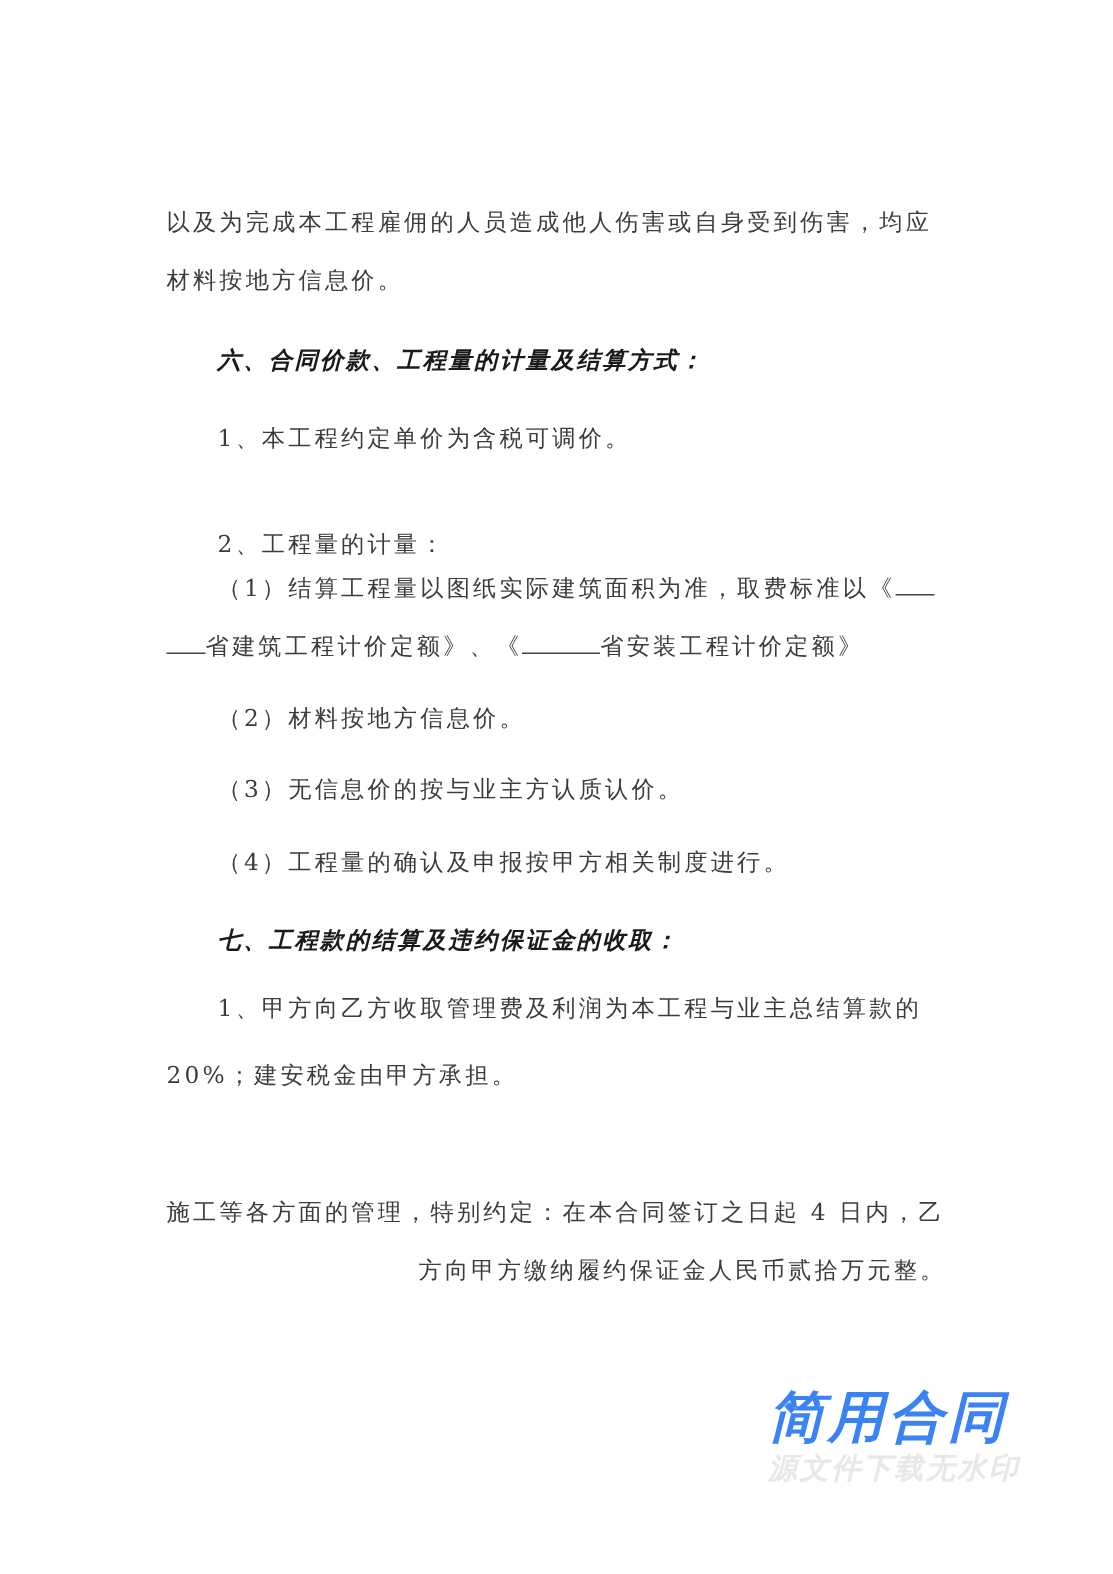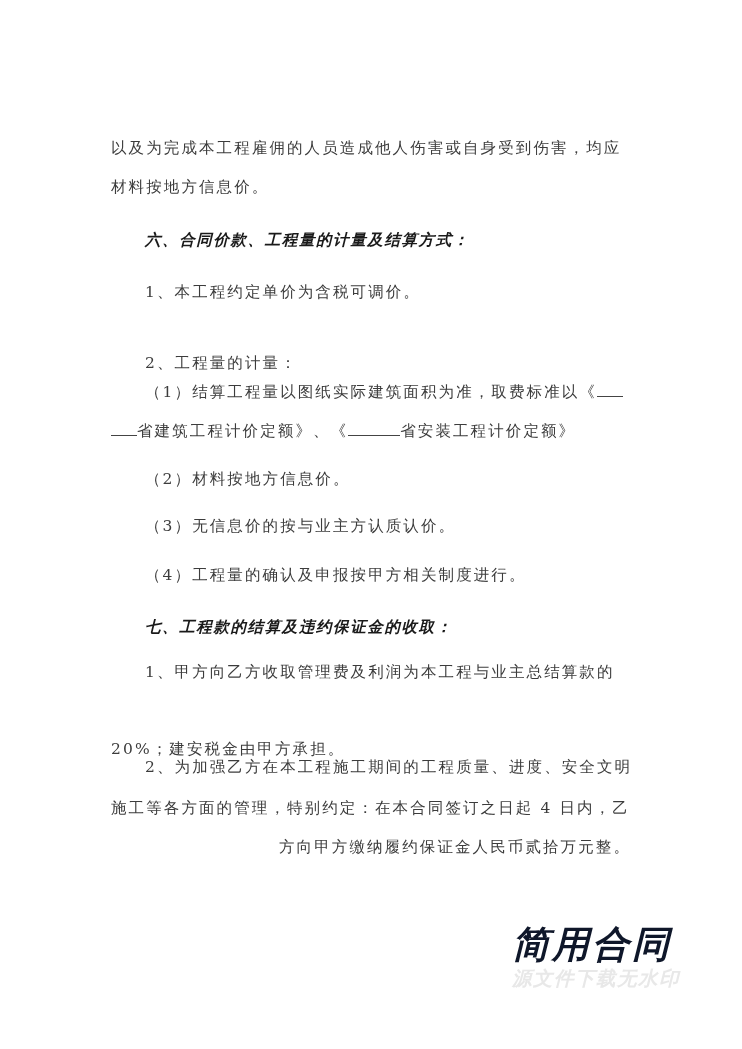--- a/index.html
+++ b/index.html
@@ -42,21 +42,21 @@
       display: inline-block;
       border-bottom: 1px solid #444;
       height: 14px;
       vertical-align: baseline;
     }
     .blank.s { width: 26px; }
     .blank.m { width: 52px; }
     .watermark {
       position: absolute;
       left: 512px;
-      color: #0f172a;
+      color: #3b82f6;
       font-family: "DejaVu Sans", "Liberation Sans", sans-serif;
       font-style: italic;
       font-weight: bold;
       white-space: nowrap;
     }
     .wm1 { top: 920px; font-size: 37px; letter-spacing: 3px; }
     .wm2 { top: 965px; font-size: 19.5px; letter-spacing: 1.5px; color: #e8e8e8; }
   </style>
 </head>
 <body>
@@ -76,21 +76,20 @@
   <div class="line" style="top:421px;">
     <span class="blank s"></span><span>省建筑工程计价定额》、《</span><span class="blank m"></span><span>省安装工程计价定额》</span>
   </div>
 
   <div class="line indent" style="top:469px;">（2）材料按地方信息价。</div>
   <div class="line indent" style="top:516px;">（3）无信息价的按与业主方认质认价。</div>
   <div class="line indent" style="top:565px;">（4）工程量的确认及申报按甲方相关制度进行。</div>
 
   <div class="line indent heading" style="top:617px;">七、工程款的结算及违约保证金的收取：</div>
   <div class="line indent" style="top:662px;">1、甲方向乙方收取管理费及利润为本工程与业主总结算款的</div>
-  <div class="line" style="top:707px;margin-top:32px;">20%；建安税金由甲方承担。</div>
-  <div class="line indent" style="top:757px;">2、为加强乙方在本工程施工期间的工程质量、进度、安全文明</div>
+  <div class="line" style="top:707px;">20%；建安税金由甲方承担。</div>
   <div class="line" style="top:798px;">施工等各方面的管理，特别约定：在本合同签订之日起 4 日内，乙</div>
   <div class="line" style="top:837px;text-align:right;">方向甲方缴纳履约保证金人民币贰拾万元整。</div>
 
   <div class="watermark wm1">简用合同</div>
   <div class="watermark wm2">源文件下载无水印</div>
 
 </div>
 
 </body></html>

